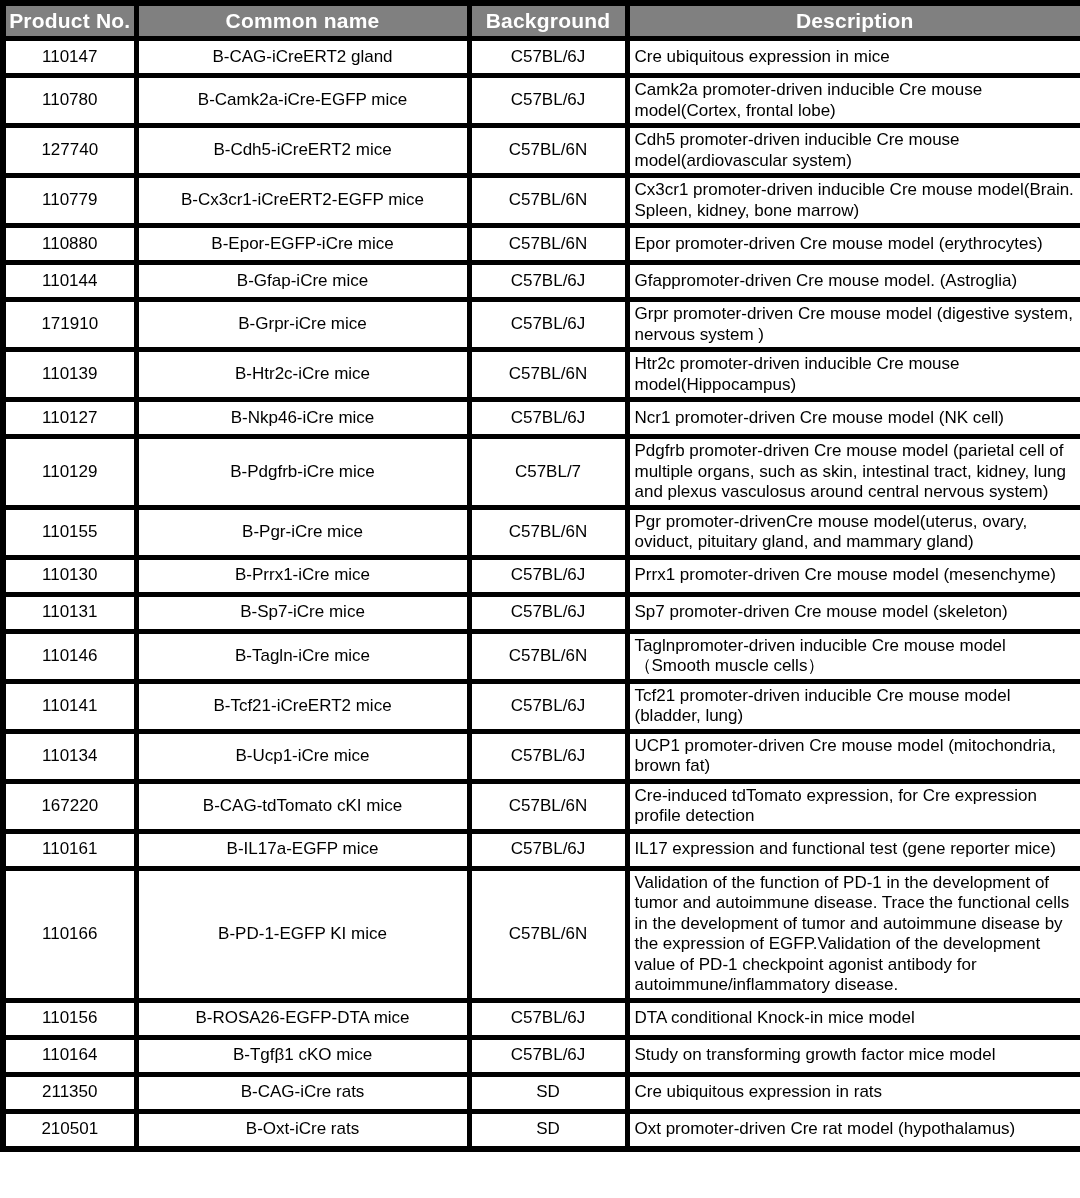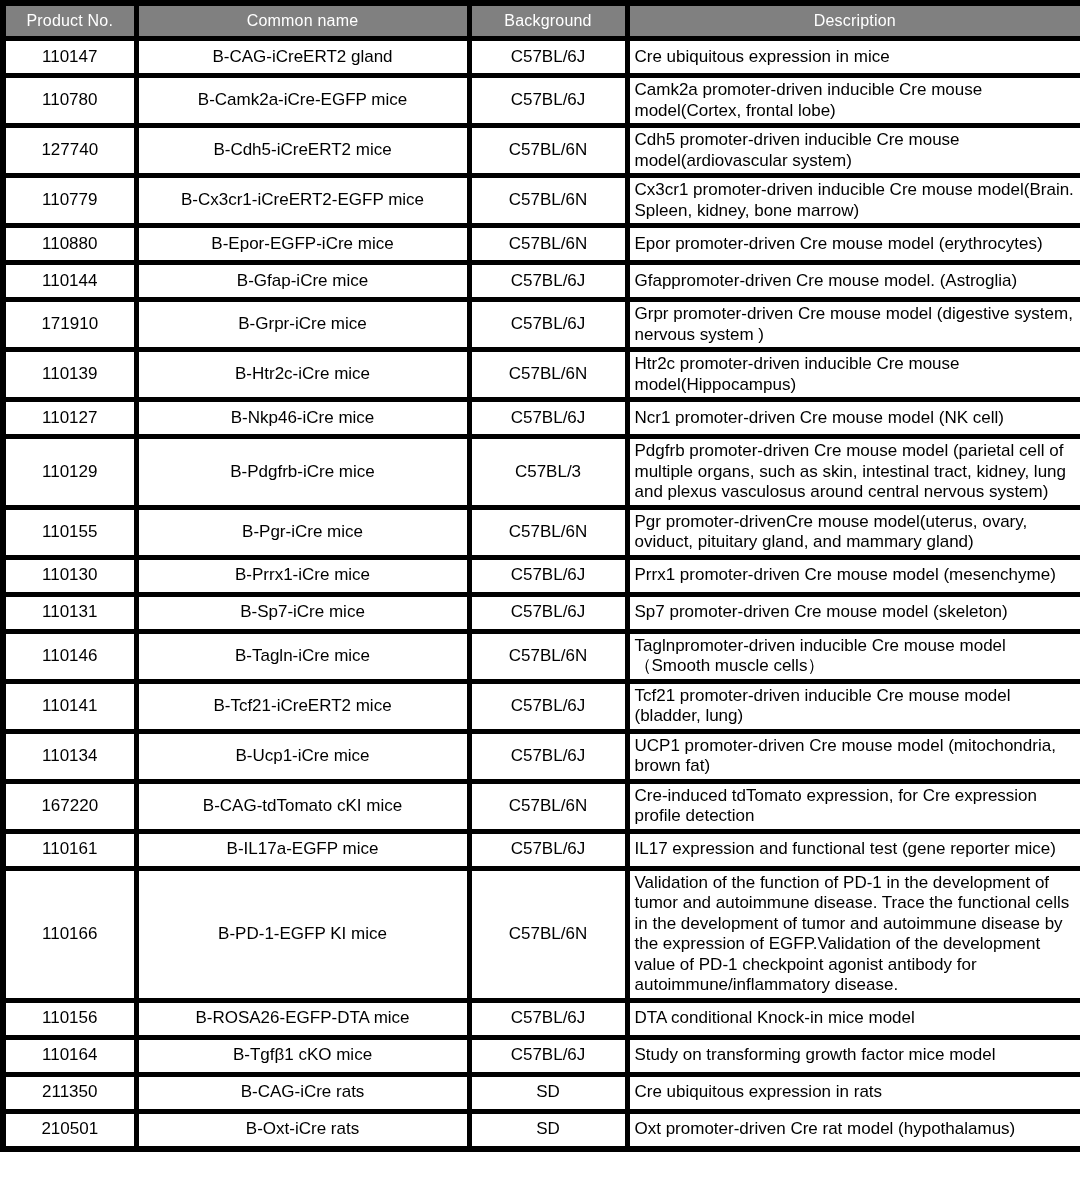--- a/index.html
+++ b/index.html
@@ -18,22 +18,22 @@
     border: 6px solid #000000;
     background: #ffffff;
   }
   col.c0 { width: 133px; }
   col.c1 { width: 333px; }
   col.c2 { width: 158px; }
   col.c3 { width: 456px; }
   th {
     background: #808080;
     color: #ffffff;
-    font-weight: normal;
-    font-size: 16px;
+    font-weight: bold;
+    font-size: 21px;
     height: 28px;
     border: 5px solid #000000;
     text-align: center;
     padding: 1px 2px;
     letter-spacing: 0.2px;
   }
   td {
     border: 5px solid #000000;
     color: #000000;
     font-size: 17px;
@@ -127,21 +127,21 @@
         </tr>
         <tr>
           <td class="col-product_no">110127</td>
           <td class="col-common_name">B-Nkp46-iCre mice</td>
           <td class="col-background">C57BL/6J</td>
           <td class="col-description">Ncr1 promoter-driven Cre mouse model (NK cell)</td>
         </tr>
         <tr>
           <td class="col-product_no">110129</td>
           <td class="col-common_name">B-Pdgfrb-iCre mice</td>
-          <td class="col-background">C57BL/3</td>
+          <td class="col-background">C57BL/7</td>
           <td class="col-description">Pdgfrb promoter-driven Cre mouse model (parietal cell of multiple organs, such as skin, intestinal tract, kidney, lung and plexus vasculosus around central nervous system)</td>
         </tr>
         <tr>
           <td class="col-product_no">110155</td>
           <td class="col-common_name">B-Pgr-iCre mice</td>
           <td class="col-background">C57BL/6N</td>
           <td class="col-description">Pgr promoter-drivenCre mouse model(uterus, ovary, oviduct, pituitary gland, and mammary gland)</td>
         </tr>
         <tr>
           <td class="col-product_no">110130</td>

